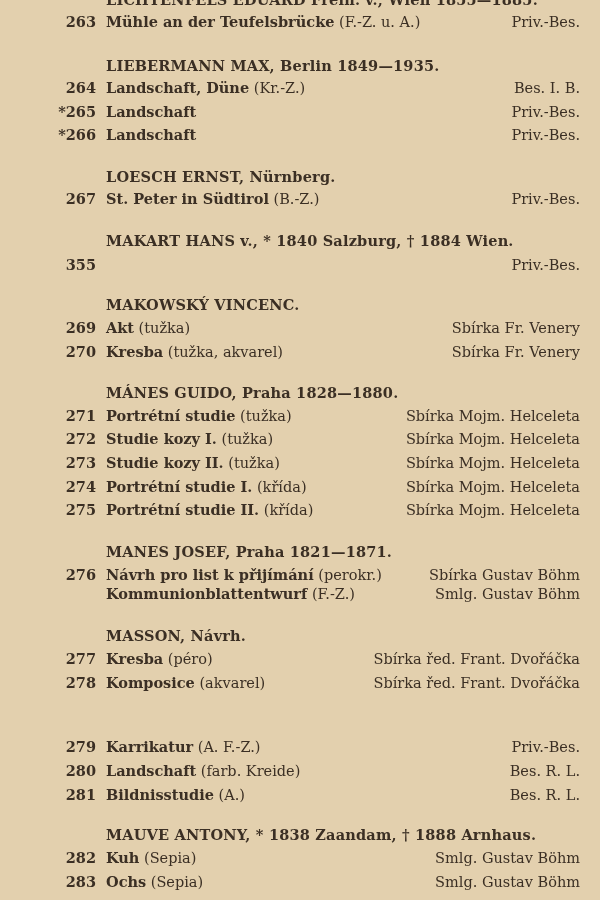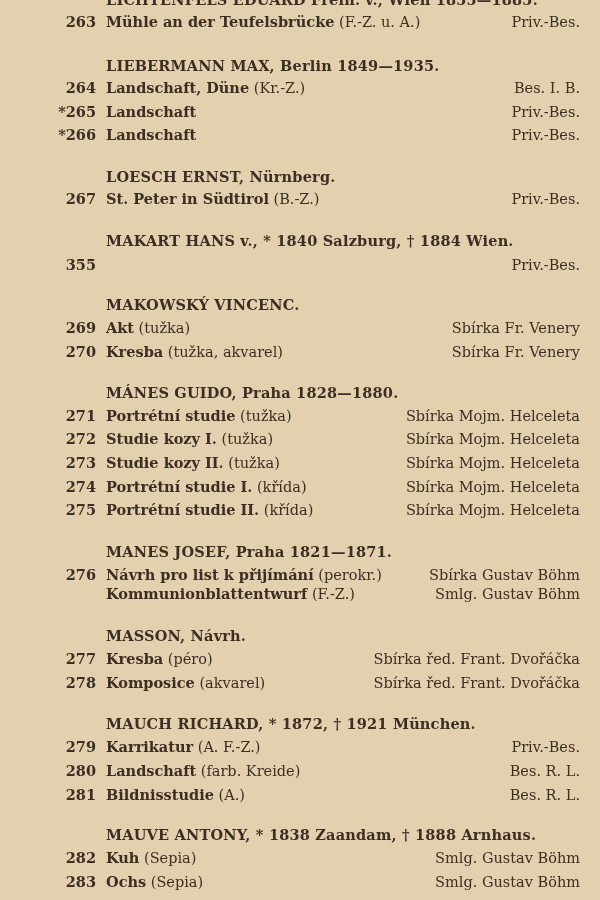--- a/index.html
+++ b/index.html
@@ -139,23 +139,20 @@
     <span class="num">277</span>
     <span class="title"><b>Kresba</b> <span class="note">(péro)</span></span>
     <span class="owner">Sbírka řed. Frant. Dvořáčka</span>
   </div>
   <div class="line" style="top:672px">
     <span class="num">278</span>
     <span class="title"><b>Komposice</b> <span class="note">(akvarel)</span></span>
     <span class="owner">Sbírka řed. Frant. Dvořáčka</span>
   </div>
 
-  <div class="line heading" style="top:713px">
-      <span>MAUCH RICHARD, * 1872, † 1921 München.</span>
-    </div>
   <div class="line" style="top:736px">
     <span class="num">279</span>
     <span class="title"><b>Karrikatur</b> <span class="note">(A. F.-Z.)</span></span>
     <span class="owner">Priv.-Bes.</span>
   </div>
   <div class="line" style="top:760px">
     <span class="num">280</span>
     <span class="title"><b>Landschaft</b> <span class="note">(farb. Kreide)</span></span>
     <span class="owner">Bes. R. L.</span>
   </div>

